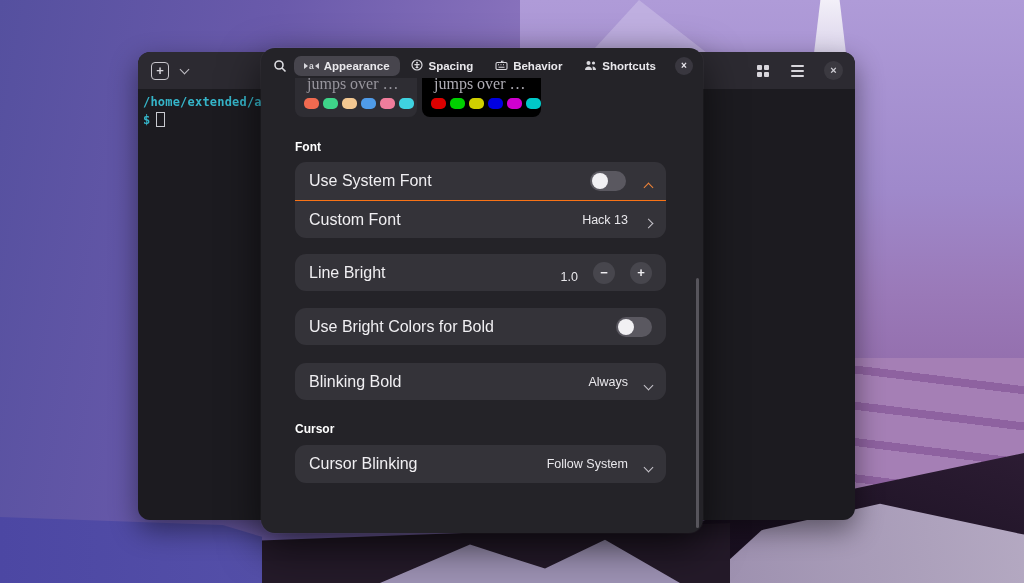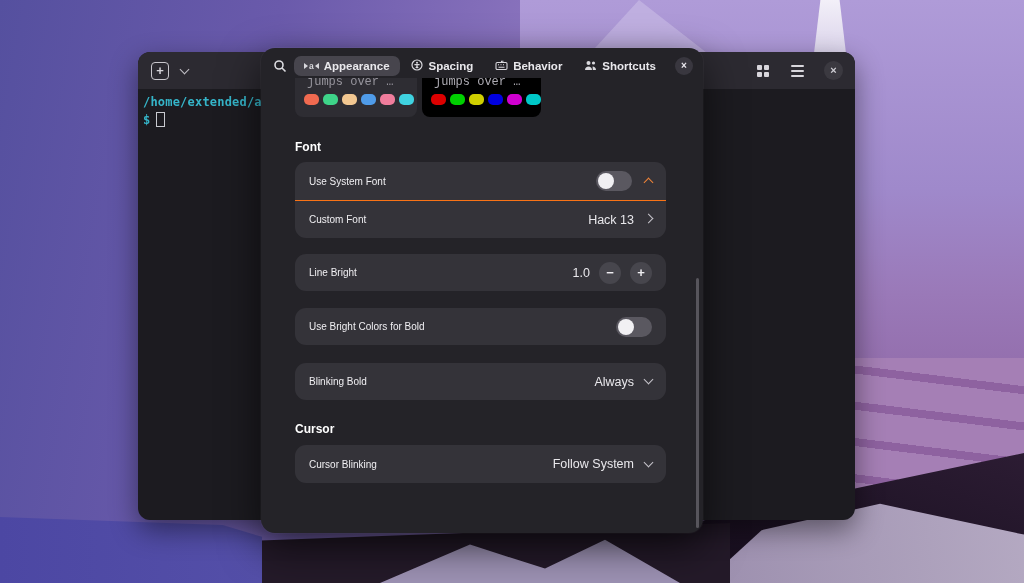--- a/index.html
+++ b/index.html
@@ -77,38 +77,38 @@
   .tri-r { width:0; height:0; border-top:3px solid transparent; border-bottom:3px solid transparent; border-left:4px solid #d9d8dd; }
   .tri-l { width:0; height:0; border-top:3px solid transparent; border-bottom:3px solid transparent; border-right:4px solid #d9d8dd; }
   .d-close { width:18px; height:18px; border-radius:50%; background:#39373f; color:#eceaf0;
     font:700 10px/18px "Liberation Sans",sans-serif; text-align:center; margin-left:8px; }
 
   .d-body { position:absolute; left:0; top:30px; right:0; bottom:0; overflow:hidden; }
 
   .preview-card { position:absolute; top:-8px; height:47px; border-radius:8px; overflow:hidden; }
   .preview-card.left { left:34px; width:122px; background:#2e2d33; }
   .preview-card.right { left:161px; width:119px; background:#000; }
-  .pv-text { font-family:Liberation Mono, monospace; font-size:12px; padding:5px 0 0 12px; white-space:nowrap; }
+  .pv-text { font-family:Liberation Serif, serif; font-size:16px; padding:5px 0 0 12px; white-space:nowrap; }
   .preview-card.left .pv-text { color:#97959d; }
   .preview-card.right .pv-text { color:#aeacb4; }
   .pv-swatches { display:flex; gap:4px; padding-left:9px; margin-top:5px; }
   .swatch { width:15px; height:11px; border-radius:5px; }
 
   .sec-label { position:absolute; left:34px; color:#fff; font-size:12px; font-weight:700; }
   .sec-font { top:62px;text-align:center; } .sec-cursor { top:344px; }
 
   .group { position:absolute; left:34px; width:371px; border-radius:11px; overflow:hidden; }
   .g1 { top:84px; } .g2 { top:367px; }
   .row { display:flex; align-items:center; padding:0 14px; background:#343339; height:38px; }
   .row + .row { border-top:1px solid #f97316; }
   .row-single { position:absolute; left:34px; width:371px; height:37px; border-radius:11px;
     display:flex; align-items:center; padding:0 14px; background:#343339; }
   .r-linespacing { top:176px; } .r-bright { top:230px; } .r-blinking { top:285px; }
-  .row-label { color:#f0eff2; font-size:10px; }
-  .row-end { margin-left:auto; display:flex; align-items:center; gap:9px; }
+  .row-label { color:#f0eff2; font-size:16px; }
+  .row-end { margin-left:auto; display:flex; align-items:flex-end; gap:15px; }
   .row-value { color:#e9e8ec; font-size:12.5px; }
 
   .toggle { width:36px; height:20px; border-radius:10px; background:#5a5860; position:relative; }
   .toggle .knob { position:absolute; left:2px; top:2px; width:16px; height:16px; border-radius:50%; background:#f1f0f3; }
   .chev-accent { border-color:#f08438; margin-left:4px; margin-top:3px; }
   .chev-val { border-color:#c6c4cb; margin-left:2px; margin-top:-3px; }
   .chev-val.down { margin-top:-4px; }
   .stepper { width:22px; height:22px; border-radius:50%; background:#47464d; color:#efeef2;
     text-align:center; font:600 13px/21px "Liberation Sans",sans-serif; }
 

